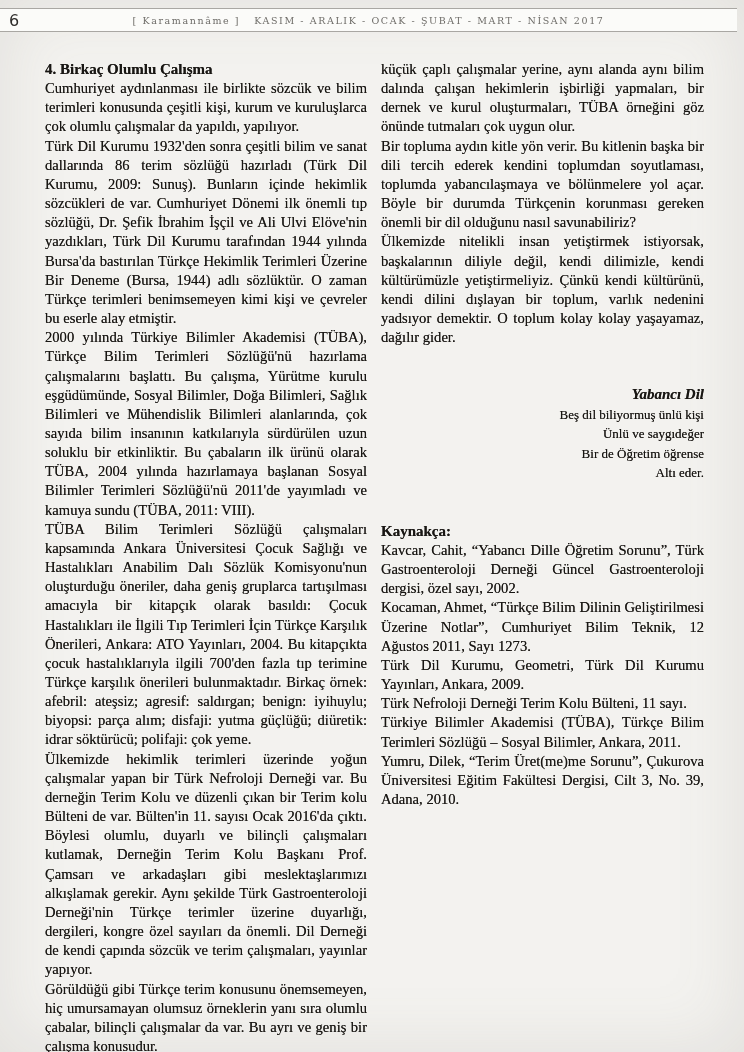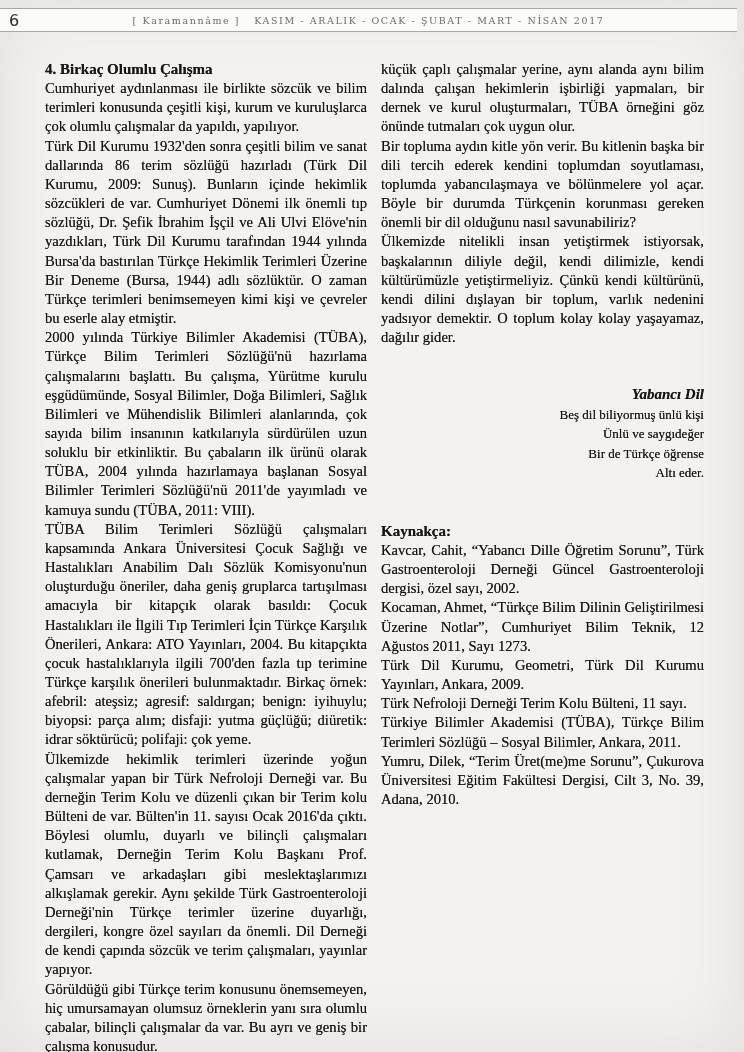--- a/index.html
+++ b/index.html
@@ -123,21 +123,21 @@
 
     <div class="col right">
       <p>küçük çaplı çalışmalar yerine, aynı alanda aynı bilim dalında çalışan hekimlerin işbirliği yapmaları, bir dernek ve kurul oluşturmaları, TÜBA örneğini göz önünde tutmaları çok uygun olur.</p>
       <p>Bir topluma aydın kitle yön verir. Bu kitlenin başka bir dili tercih ederek kendini toplumdan soyutlaması, toplumda yabancılaşmaya ve bölünmelere yol açar. Böyle bir durumda Türkçenin korunması gereken önemli bir dil olduğunu nasıl savunabiliriz?</p>
       <p>Ülkemizde nitelikli insan yetiştirmek istiyorsak, başkalarının diliyle değil, kendi dilimizle, kendi kültürümüzle yetiştirmeliyiz. Çünkü kendi kültürünü, kendi dilini dışlayan bir toplum, varlık nedenini yadsıyor demektir. O toplum kolay kolay yaşayamaz, dağılır gider.</p>
 
       <div class="poem">
         <div class="poem-title">Yabancı Dil</div>
         <div class="poem-line">Beş dil biliyormuş ünlü kişi</div>
         <div class="poem-line">Ünlü ve saygıdeğer</div>
-        <div class="poem-line">Bir de Türkçe öğrense</div>
+        <div class="poem-line">Bir de Öğretim öğrense</div>
         <div class="poem-line">Altı eder.</div>
       </div>
 
       <h3>Kaynakça:</h3>
       <p>Kavcar, Cahit, “Yabancı Dille Öğretim Sorunu”, Türk Gastroenteroloji Derneği Güncel Gastroenteroloji dergisi, özel sayı, 2002.</p>
       <p>Kocaman, Ahmet, “Türkçe Bilim Dilinin Geliştirilmesi Üzerine Notlar”, Cumhuriyet Bilim Teknik, 12 Ağustos 2011, Sayı 1273.</p>
       <p>Türk Dil Kurumu, Geometri, Türk Dil Kurumu Yayınları, Ankara, 2009.</p>
       <p>Türk Nefroloji Derneği Terim Kolu Bülteni, 11 sayı.</p>
       <p>Türkiye Bilimler Akademisi (TÜBA), Türkçe Bilim Terimleri Sözlüğü – Sosyal Bilimler, Ankara, 2011.</p>
       <p>Yumru, Dilek, “Terim Üret(me)me Sorunu”, Çukurova Üniversitesi Eğitim Fakültesi Dergisi, Cilt 3, No. 39, Adana, 2010.</p>

